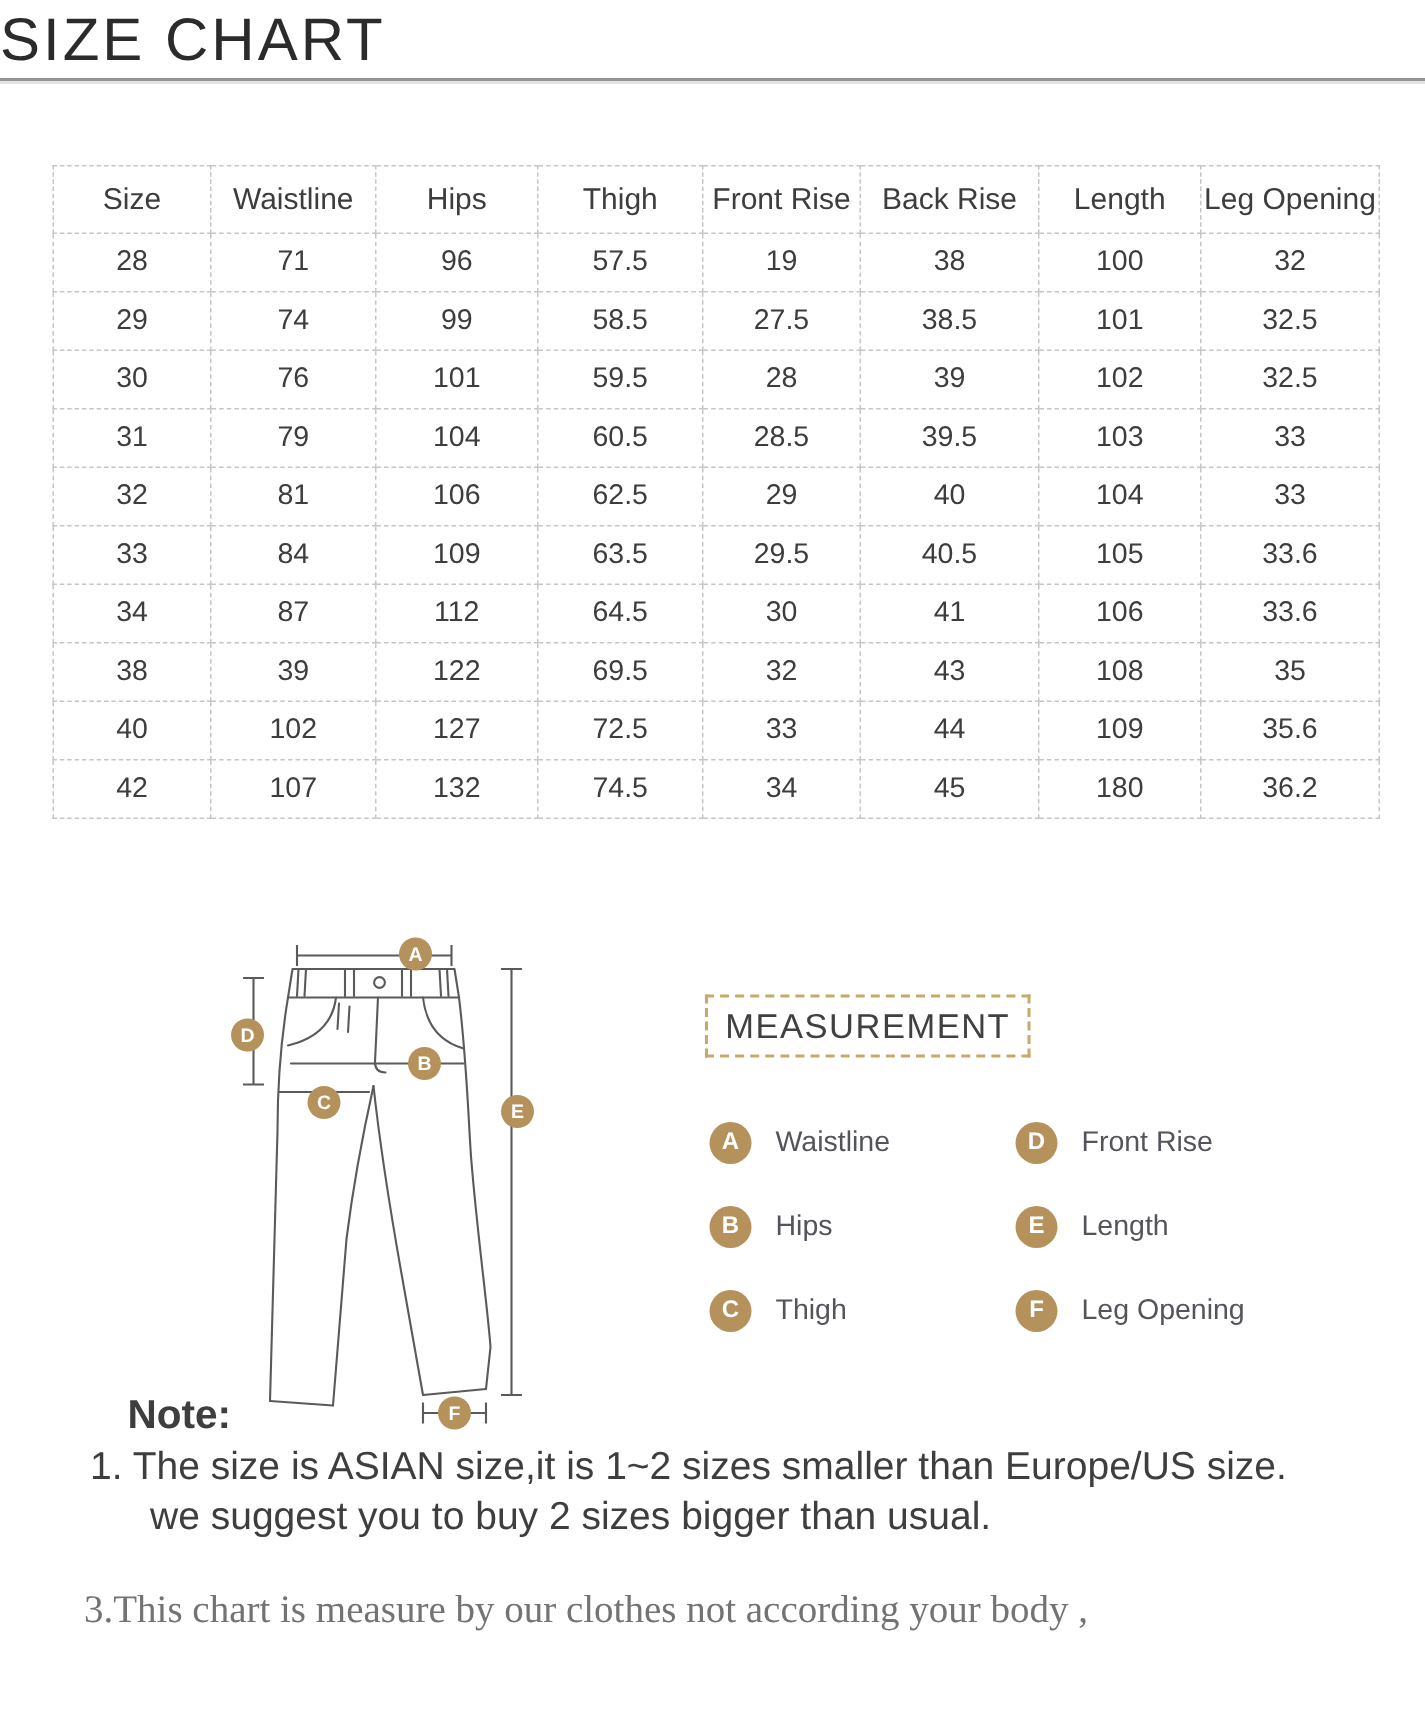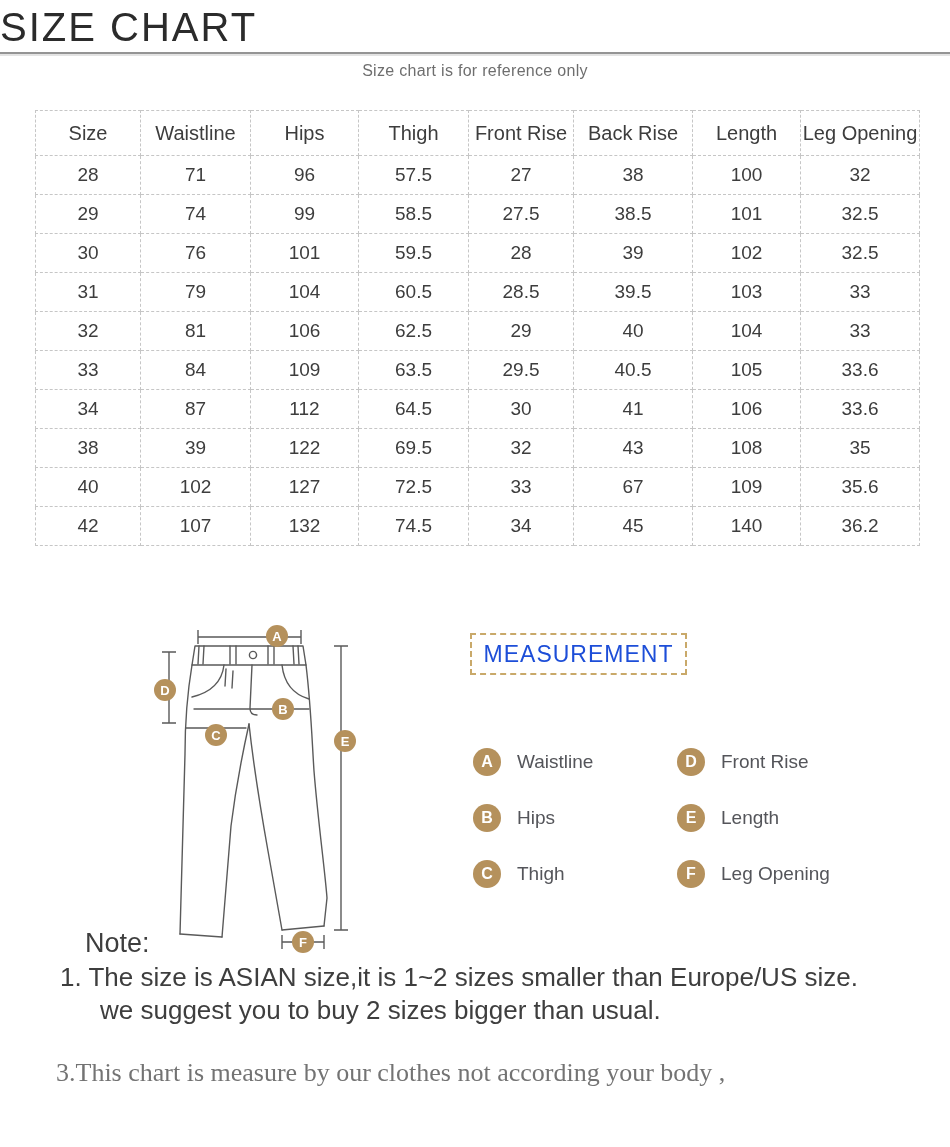--- a/index.html
+++ b/index.html
@@ -24,55 +24,54 @@
     border-collapse:collapse; table-layout:fixed;
   }
   .size-table th, .size-table td {
     border:1px dashed #c6c6c6; text-align:center; vertical-align:middle;
     color:#3d3d3d; font-weight:400; padding:0;
   }
   .size-table th { height:44px; font-size:20px; }
   .size-table td { height:38px; font-size:19px; }
   .diagram-svg { position:absolute; left:140px; top:616px; }
   .m-box {
-    position:absolute; left:470px; top:633px; width:213px; height:38px;
+    position:absolute; left:470px; top:663px; width:213px; height:38px;
     border:2px dashed #c9a96a; display:flex; align-items:center; justify-content:center;
-    font-size:23px; letter-spacing:1px; color:#1d4ed8;
+    font-size:23px; letter-spacing:1px; color:#404040;
   }
   .legend-col { position:absolute; display:flex; flex-direction:column; gap:28px; }
   .legend-col.col1 { left:473px; top:748px; }
   .legend-col.col2 { left:677px; top:748px; }
   .legend-item { display:flex; align-items:center; gap:16px; height:28px; }
   .legend-badge {
     width:28px; height:28px; border-radius:50%; background:#b5915c; color:#ffffff;
     display:flex; align-items:center; justify-content:center;
     font-size:16px; font-weight:700; flex:0 0 auto;
   }
   .legend-label { font-size:19px; color:#54555a; }
   .note { position:absolute; white-space:nowrap; color:#3e3e3e; font-size:26px; }
-  .note.heading { left:85px; top:928px; font-size:27px; }
+  .note.heading { left:85px; top:928px; font-size:27px;font-weight:bold; }
   .note.l1  { left:60px;  top:962px; }
   .note.l1b { left:100px; top:995px; }
   .note.l2  { left:60px;  top:1028px; }
   .note.serif { font-family:"Liberation Serif", serif; color:#737373; }
   .note.l3  { left:56px;  top:1058px; }
   .note.l3b { left:74px;  top:1087px; }
   svg text.badge-letter {
     fill:#ffffff; font-family:"Liberation Sans",sans-serif;
     font-size:13px; font-weight:700; text-anchor:middle;
   }
 </style>
 </head>
 <body>
 
 <div class="page">
 
   <div class="title">SIZE CHART</div>
   <div class="divider"></div>
-  <div class="subtitle">Size chart is for reference only</div>
 
   <table class="size-table">
     <colgroup>
       <col style="width:105px">
         <col style="width:110px">
         <col style="width:108px">
         <col style="width:110px">
       <col style="width:105px">
         <col style="width:119px">
         <col style="width:108px">
@@ -89,21 +88,21 @@
         <th>Length</th>
         <th>Leg Opening</th>
       </tr>
     </thead>
     <tbody>
         <tr>
           <td>28</td>
           <td>71</td>
           <td>96</td>
           <td>57.5</td>
-          <td>27</td>
+          <td>19</td>
           <td>38</td>
           <td>100</td>
           <td>32</td>
         </tr>
         <tr>
           <td>29</td>
           <td>74</td>
           <td>99</td>
           <td>58.5</td>
           <td>27.5</td>
@@ -170,32 +169,32 @@
           <td>43</td>
           <td>108</td>
           <td>35</td>
         </tr>
         <tr>
           <td>40</td>
           <td>102</td>
           <td>127</td>
           <td>72.5</td>
           <td>33</td>
-          <td>67</td>
+          <td>44</td>
           <td>109</td>
           <td>35.6</td>
         </tr>
         <tr>
           <td>42</td>
           <td>107</td>
           <td>132</td>
           <td>74.5</td>
           <td>34</td>
           <td>45</td>
-          <td>140</td>
+          <td>180</td>
           <td>36.2</td>
         </tr>
       </tbody>
   </table>
 
   <svg class="diagram-svg" width="230" height="348" viewBox="0 0 230 348">
     <g fill="none" stroke="#5a5a5a" stroke-width="1.4" stroke-linecap="round" stroke-linejoin="round">
 
       <path d="M55,30 L163,30 L166,49 L52,49 Z"></path>
 

